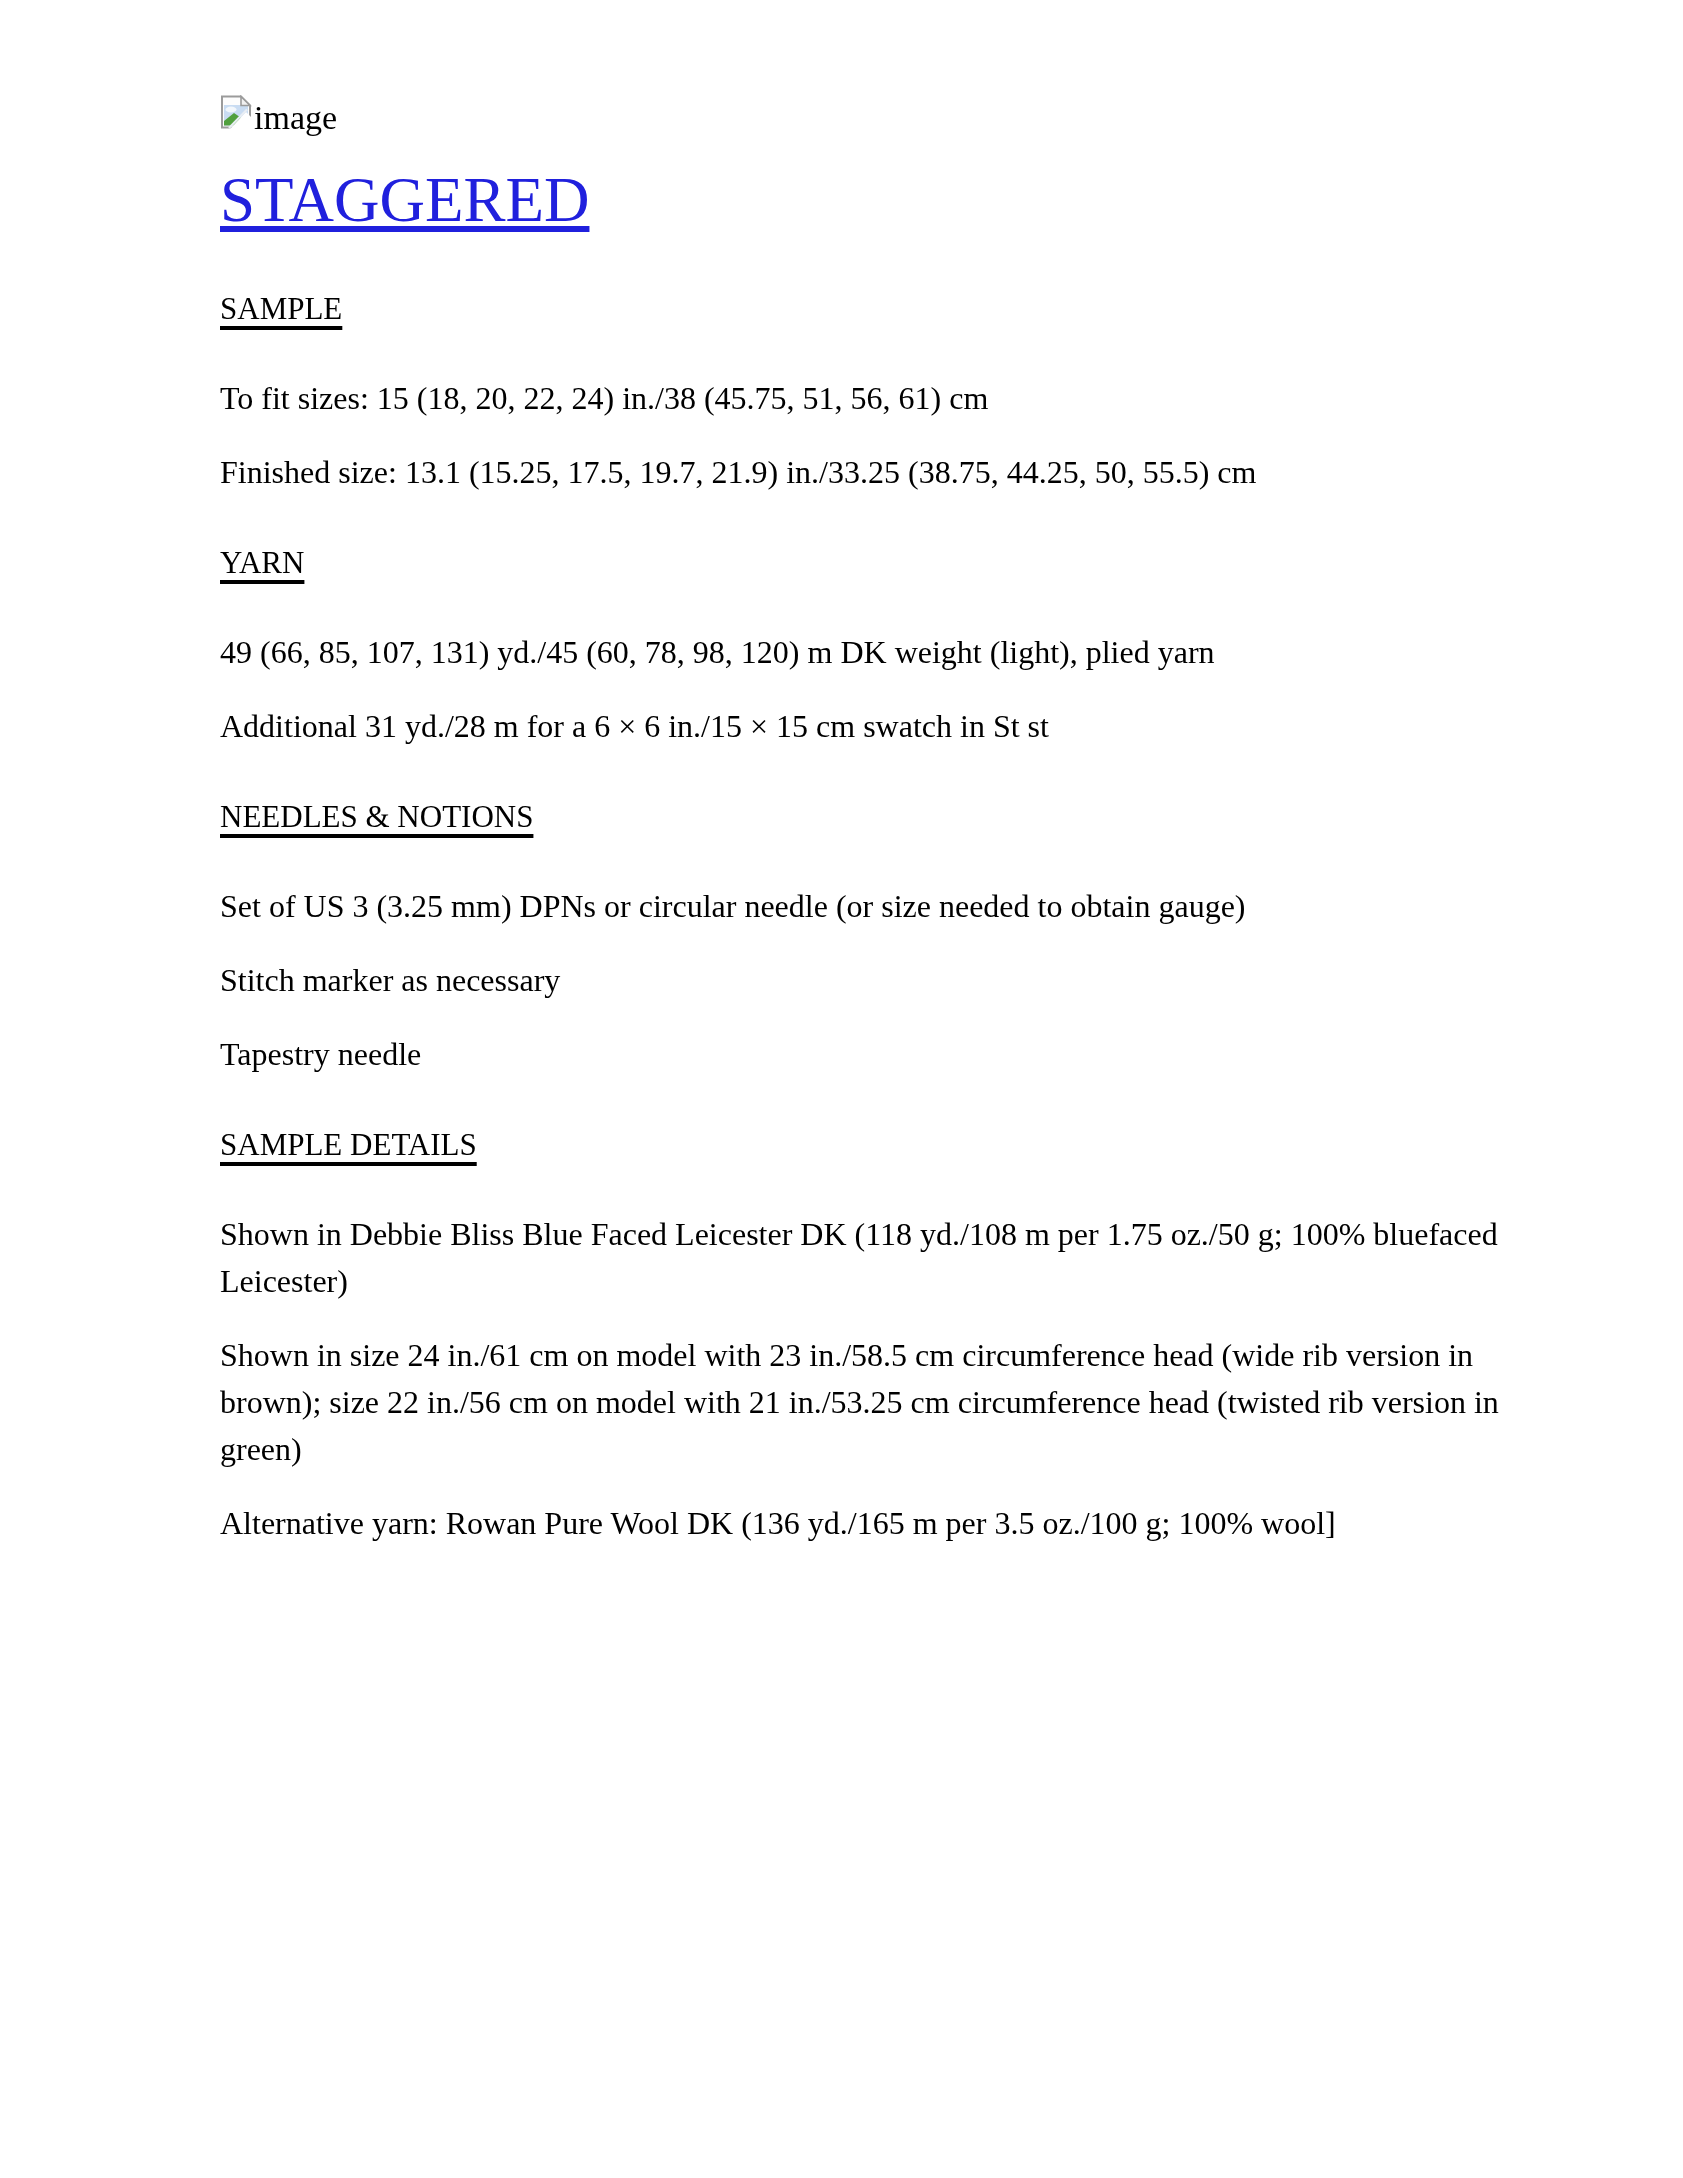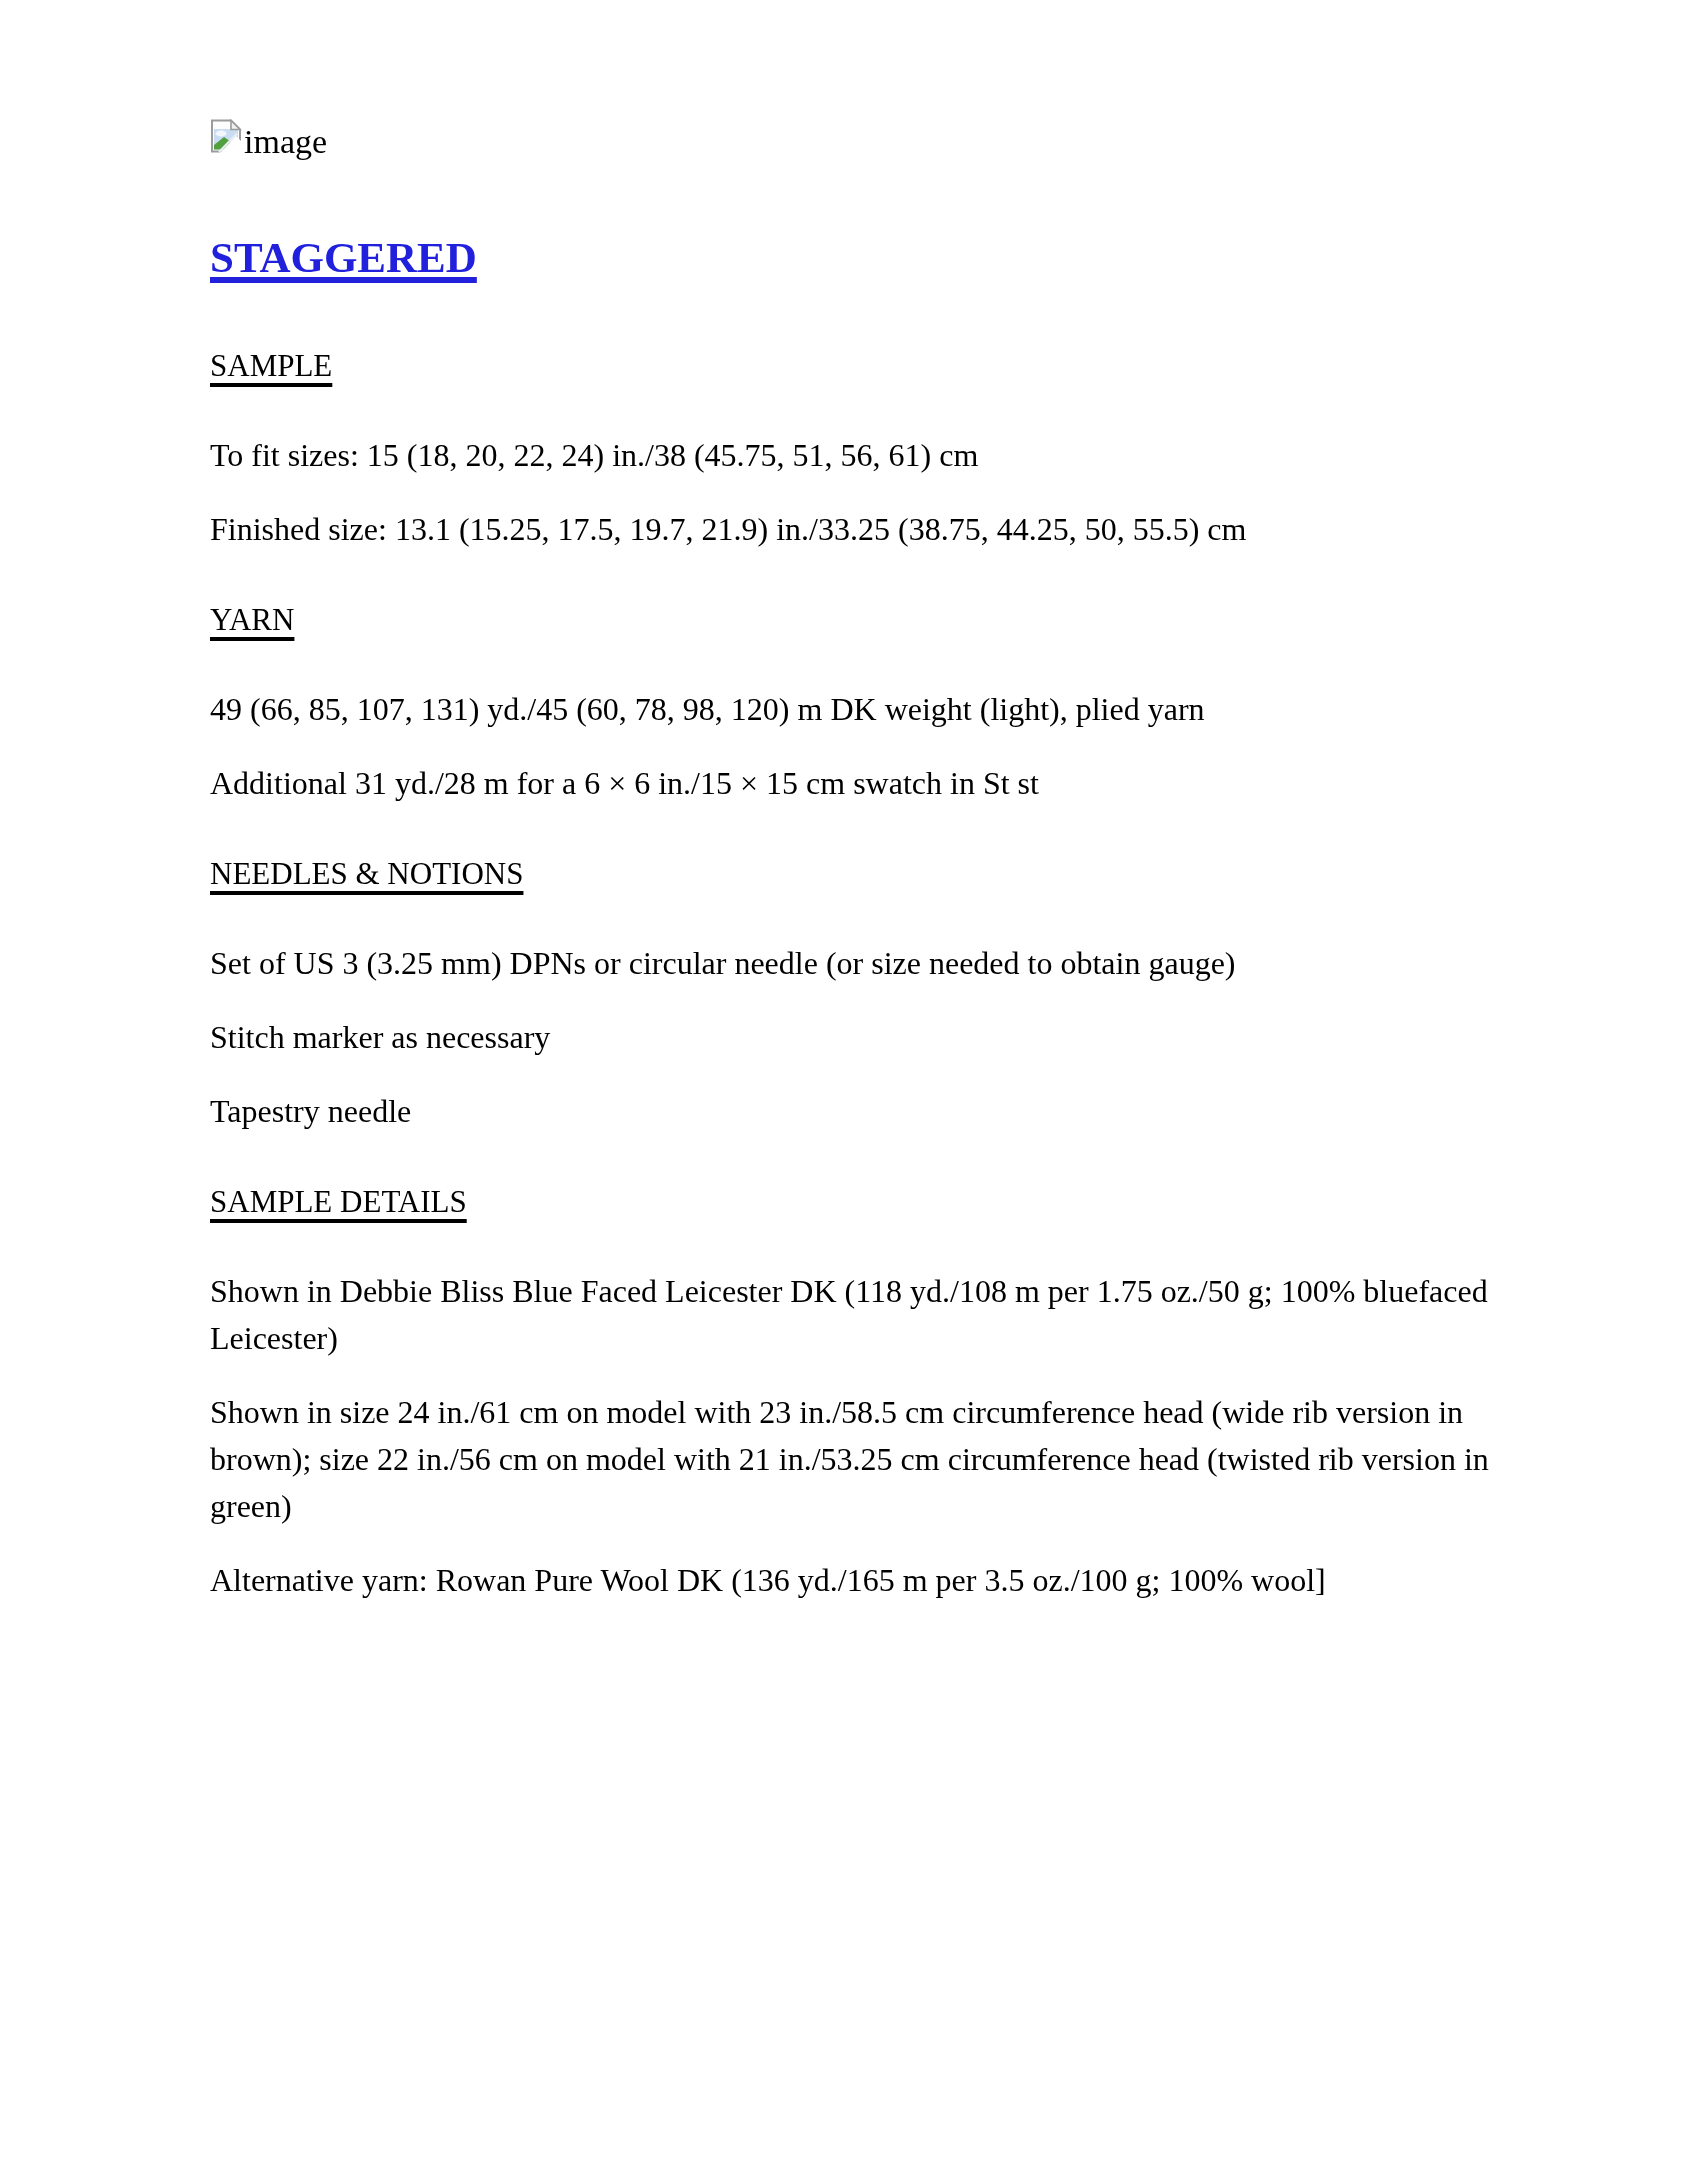--- a/index.html
+++ b/index.html
@@ -10,44 +10,44 @@
   body {
     width: 1683px;
     height: 2178px;
     overflow: hidden;
     position: relative;
     font-family: "Liberation Serif", "DejaVu Serif", serif;
     color: #000000;
   }
   .page {
     position: absolute;
-    left: 210px;
+    left: 220px;
     top: 0;
     width: 1287px;
-    padding-top: 118px;
+    padding-top: 94px;
     font-size: 32px;
     line-height: 47px;
   }
   .img-line {
     margin: 0;
     line-height: 48px;
     white-space: nowrap;
   }
   .img-line svg {
     vertical-align: baseline;
     margin-right: 2px;
   }
   .alt-text {
     font-size: 34px;
   }
   h1.doc-title {
-    margin: 57px 0 50px 0;
-    font-size: 43px;
+    margin: 24px 0 50px 0;
+    font-size: 63px;
     line-height: 69px;
-    font-weight: bold;
+    font-weight: normal;
   }
   h1.doc-title a {
     color: #2020dd;
     text-decoration: underline;
     text-decoration-thickness: 6px;
     text-underline-offset: 5px;
     cursor: pointer;
   }
   h2.sec-heading {
     margin: 43px 0;

